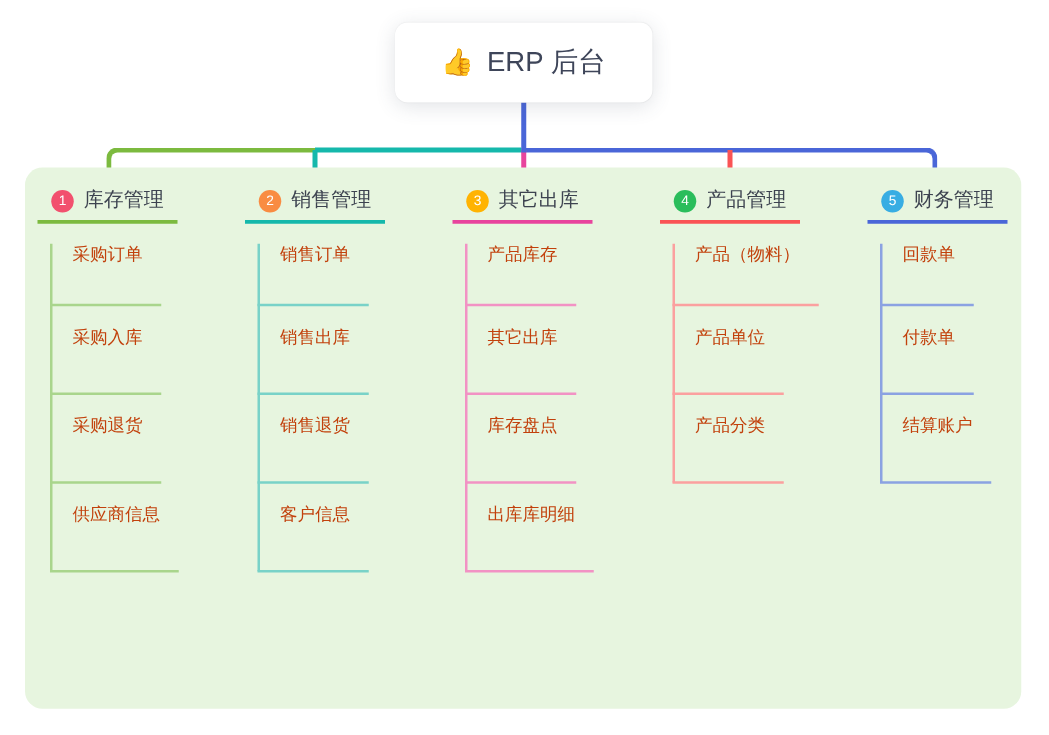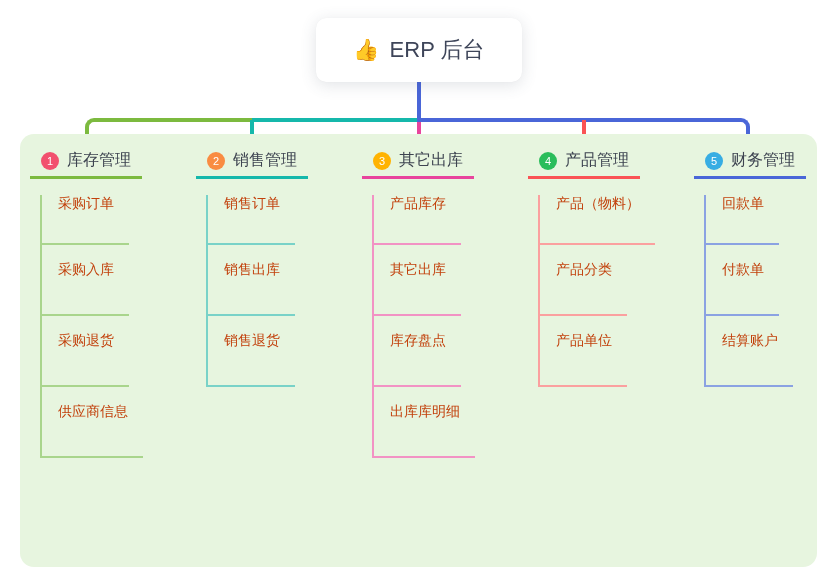--- a/index.html
+++ b/index.html
@@ -124,20 +124,23 @@
       <div class="children">
           <div class="child">
             <span>销售订单</span>
           </div>
           <div class="child">
             <span>销售出库</span>
           </div>
           <div class="child">
             <span>销售退货</span>
           </div>
+          <div class="child">
+            <span>客户信息</span>
+          </div>
         </div>
     </div>
       <div class="branch" style="--c: #e8449d; --cl: #f292c4; --badge: #ffb302;">
       <div class="branch-header">
         <span class="badge">3</span>
         <span class="branch-label">其它出库</span>
       </div>
       <div class="children">
           <div class="child">
             <span>产品库存</span>
@@ -156,24 +159,24 @@
       <div class="branch" style="--c: #fa5355; --cl: #fba09f; --badge: #2abd5b;">
       <div class="branch-header">
         <span class="badge">4</span>
         <span class="branch-label">产品管理</span>
       </div>
       <div class="children">
           <div class="child">
             <span>产品（物料）</span>
           </div>
           <div class="child">
-            <span>产品分类</span>
+            <span>产品单位</span>
           </div>
           <div class="child">
-            <span>产品单位</span>
+            <span>产品分类</span>
           </div>
         </div>
     </div>
       <div class="branch" style="--c: #4a66d8; --cl: #8ba2e2; --badge: #38ade3;">
       <div class="branch-header">
         <span class="badge">5</span>
         <span class="branch-label">财务管理</span>
       </div>
       <div class="children">
           <div class="child">

